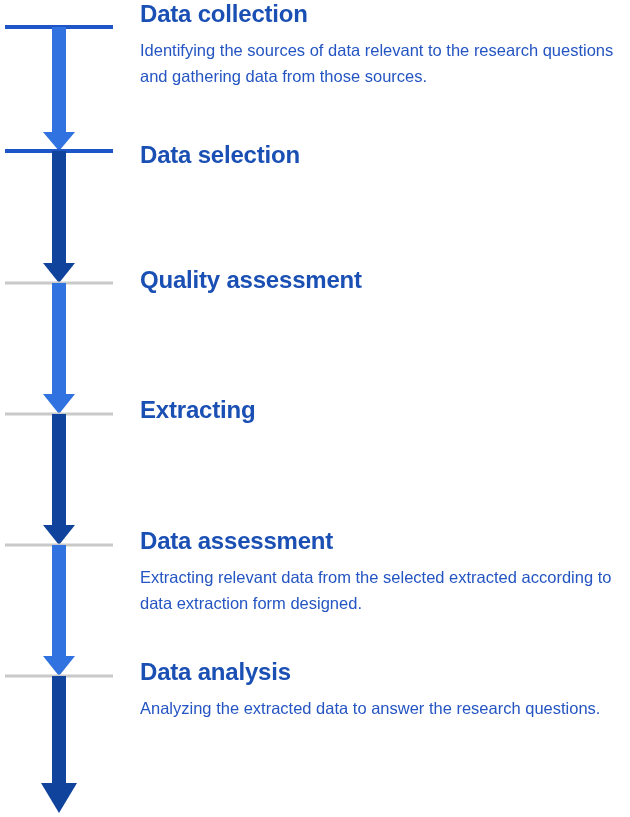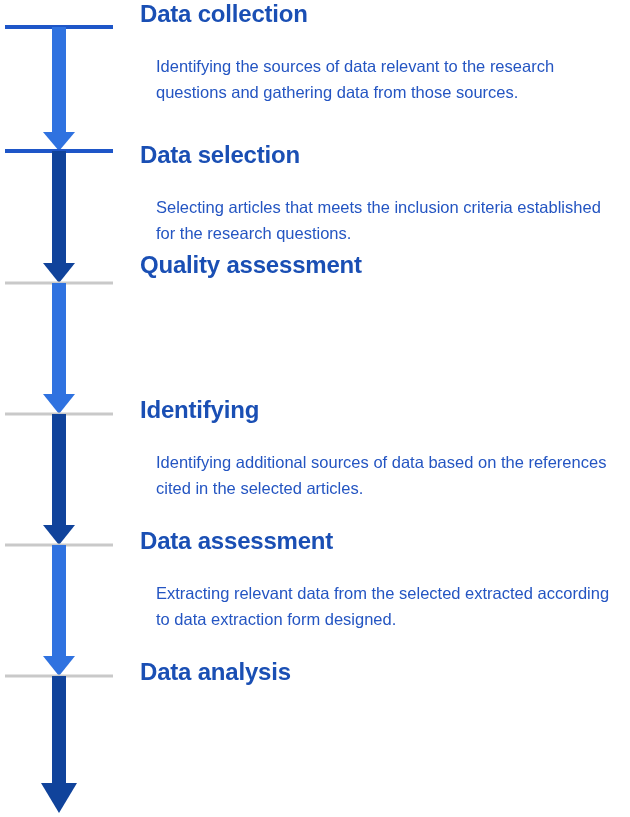--- a/index.html
+++ b/index.html
@@ -49,21 +49,21 @@
     margin: 0;
     font-size: 24px;
     font-weight: bold;
     line-height: 28px;
     color: #1a4fb4;
     letter-spacing: -0.2px;
     white-space: nowrap;
   }
 
   .step-desc {
-    margin: 16px;
+    margin: 0;
     padding-top: 9px;
     font-size: 16.5px;
     font-weight: normal;
     line-height: 26px;
     color: #2455c2;
     max-width: 482px;
   }
 </style>
 </head>
 <body>
@@ -111,35 +111,34 @@
 
   <div id="steps">
 
     <div class="step" style="top:0px">
       <h2 class="step-title">Data collection</h2>
       <p class="step-desc">Identifying the sources of data relevant to the research questions and gathering data from those sources.</p>
     </div>
 
     <div class="step" style="top:141px">
       <h2 class="step-title">Data selection</h2>
-      <p class="step-desc">Selecting articles that meets the inclusion criteria established for the research questions.</p>
     </div>
 
-    <div class="step" style="top:251px">
+    <div class="step" style="top:266px">
       <h2 class="step-title">Quality assessment</h2>
     </div>
 
     <div class="step" style="top:396px">
-      <h2 class="step-title">Identifying</h2>
-      <p class="step-desc">Identifying additional sources of data based on the references cited in the selected articles.</p>
+      <h2 class="step-title">Extracting</h2>
     </div>
 
     <div class="step" style="top:527px">
       <h2 class="step-title">Data assessment</h2>
       <p class="step-desc">Extracting relevant data from the selected extracted according to data extraction form designed.</p>
     </div>
 
     <div class="step" style="top:658px">
       <h2 class="step-title">Data analysis</h2>
+      <p class="step-desc">Analyzing the extracted data to answer the research questions.</p>
     </div>
 
   </div>
 </div>
 
 </body></html>

